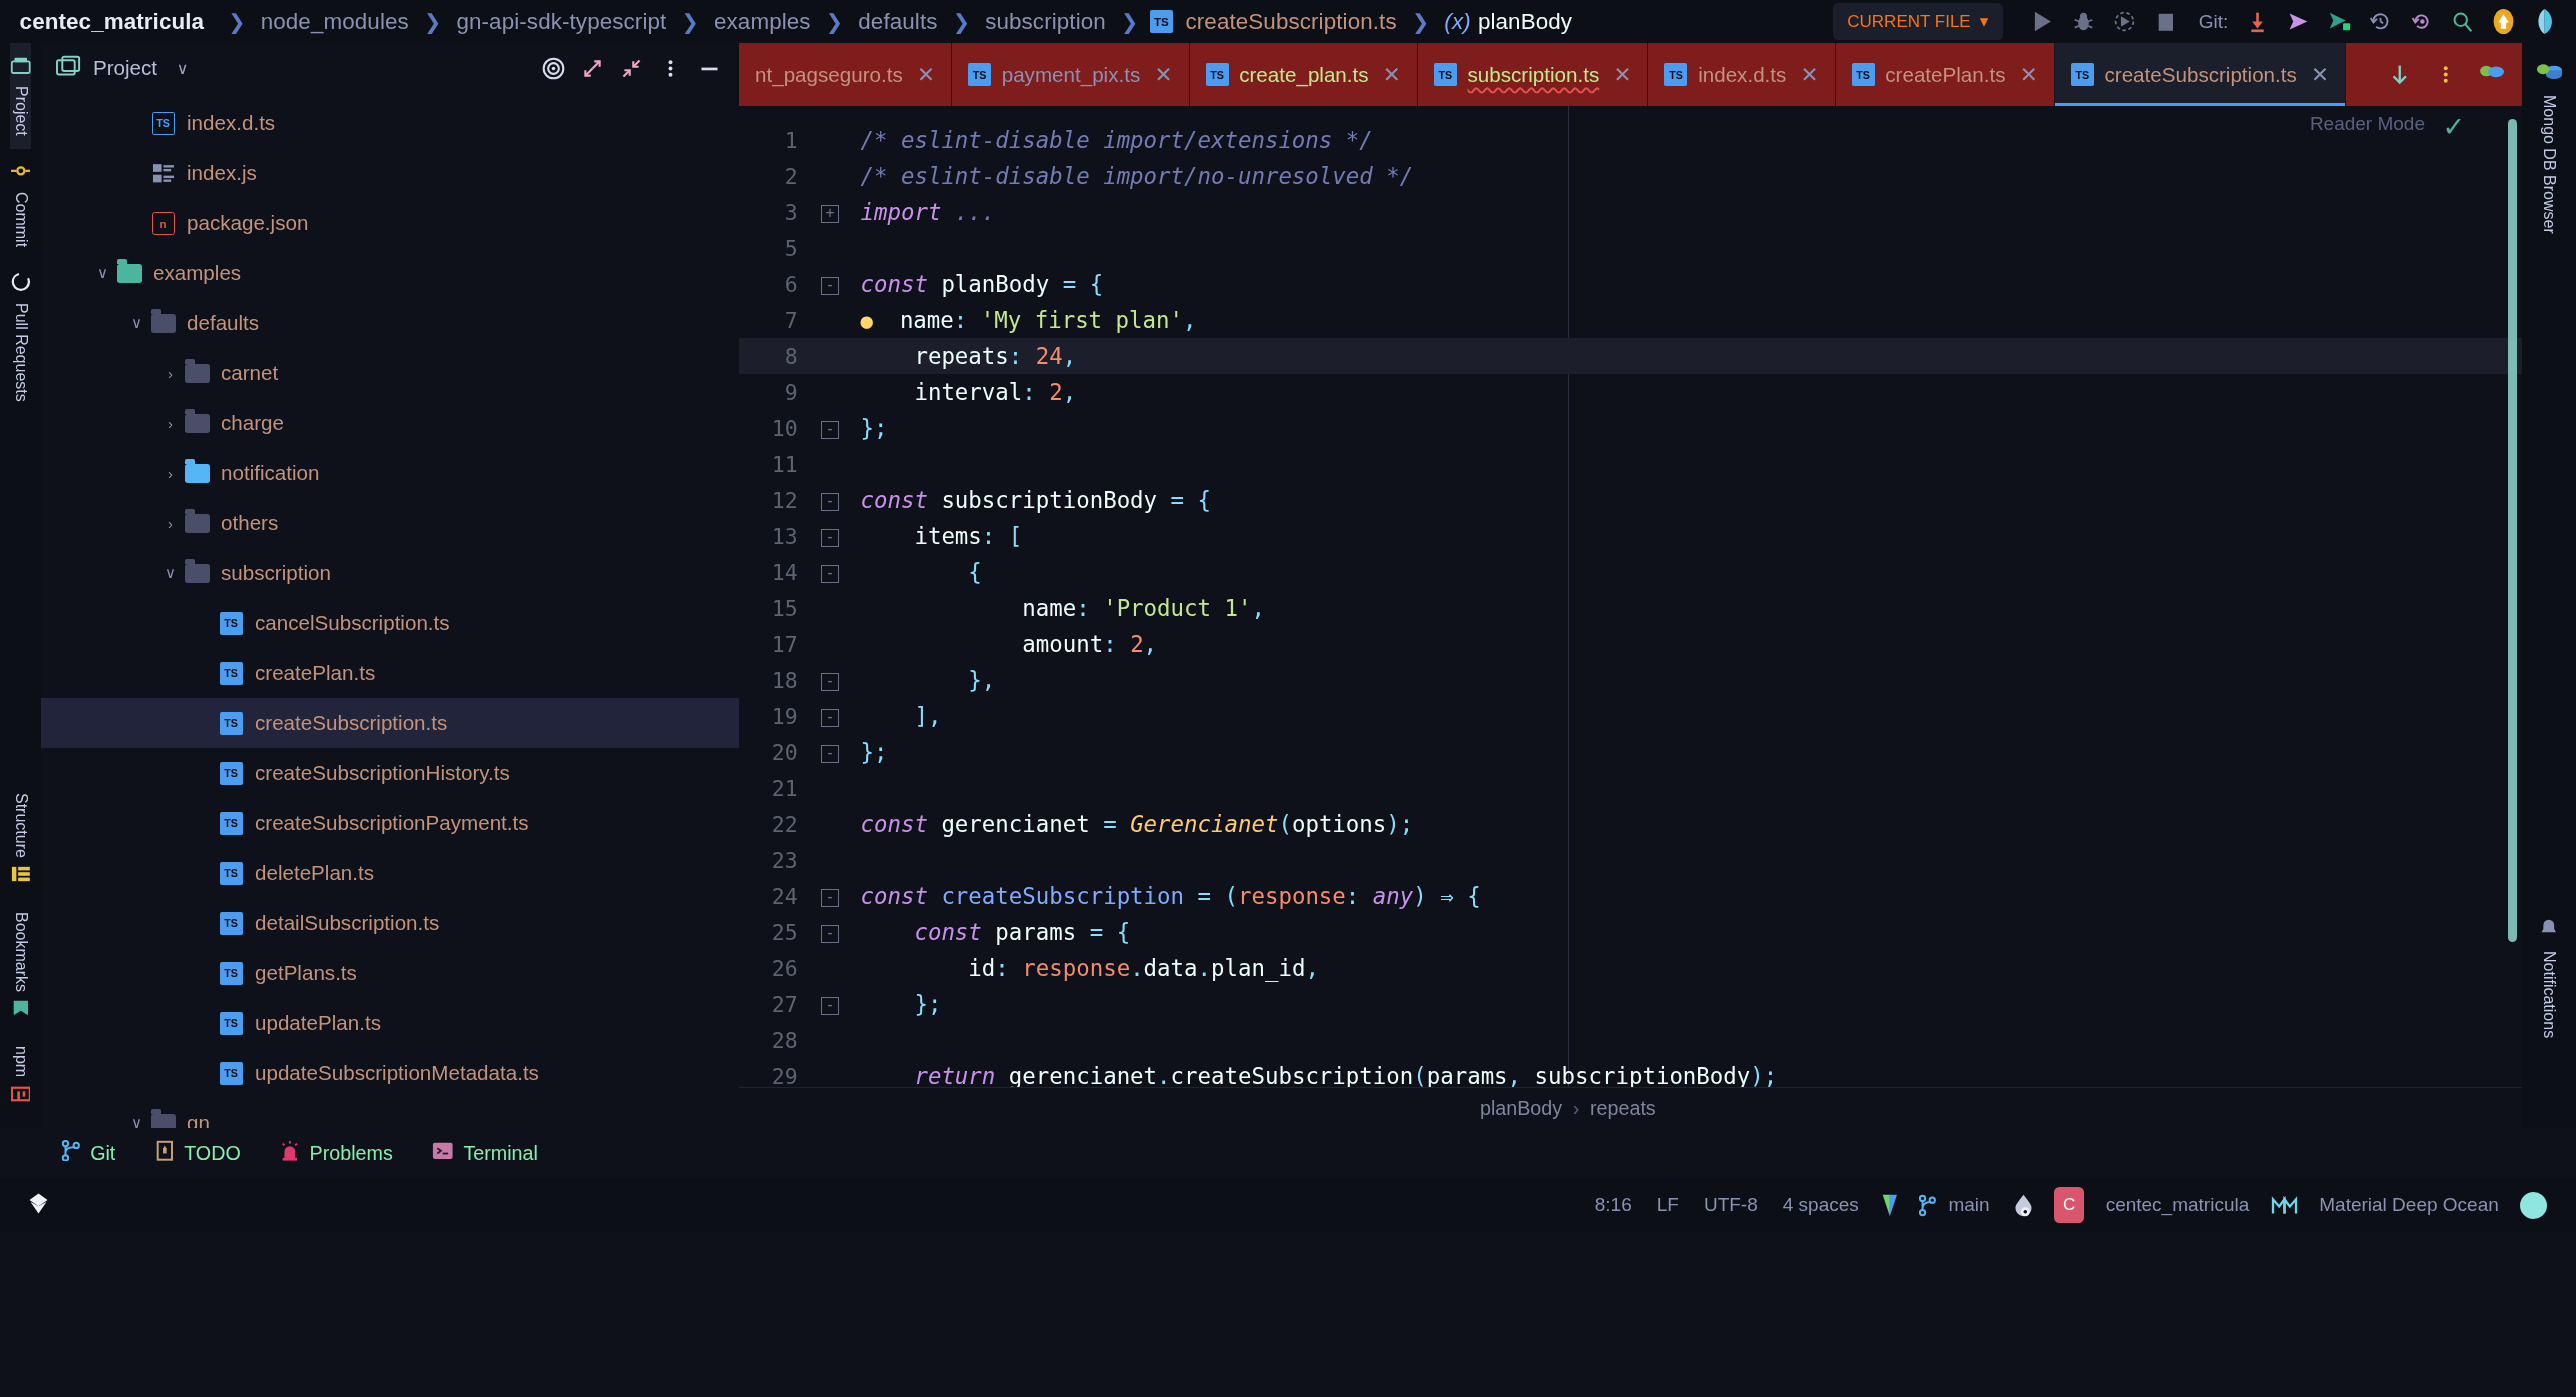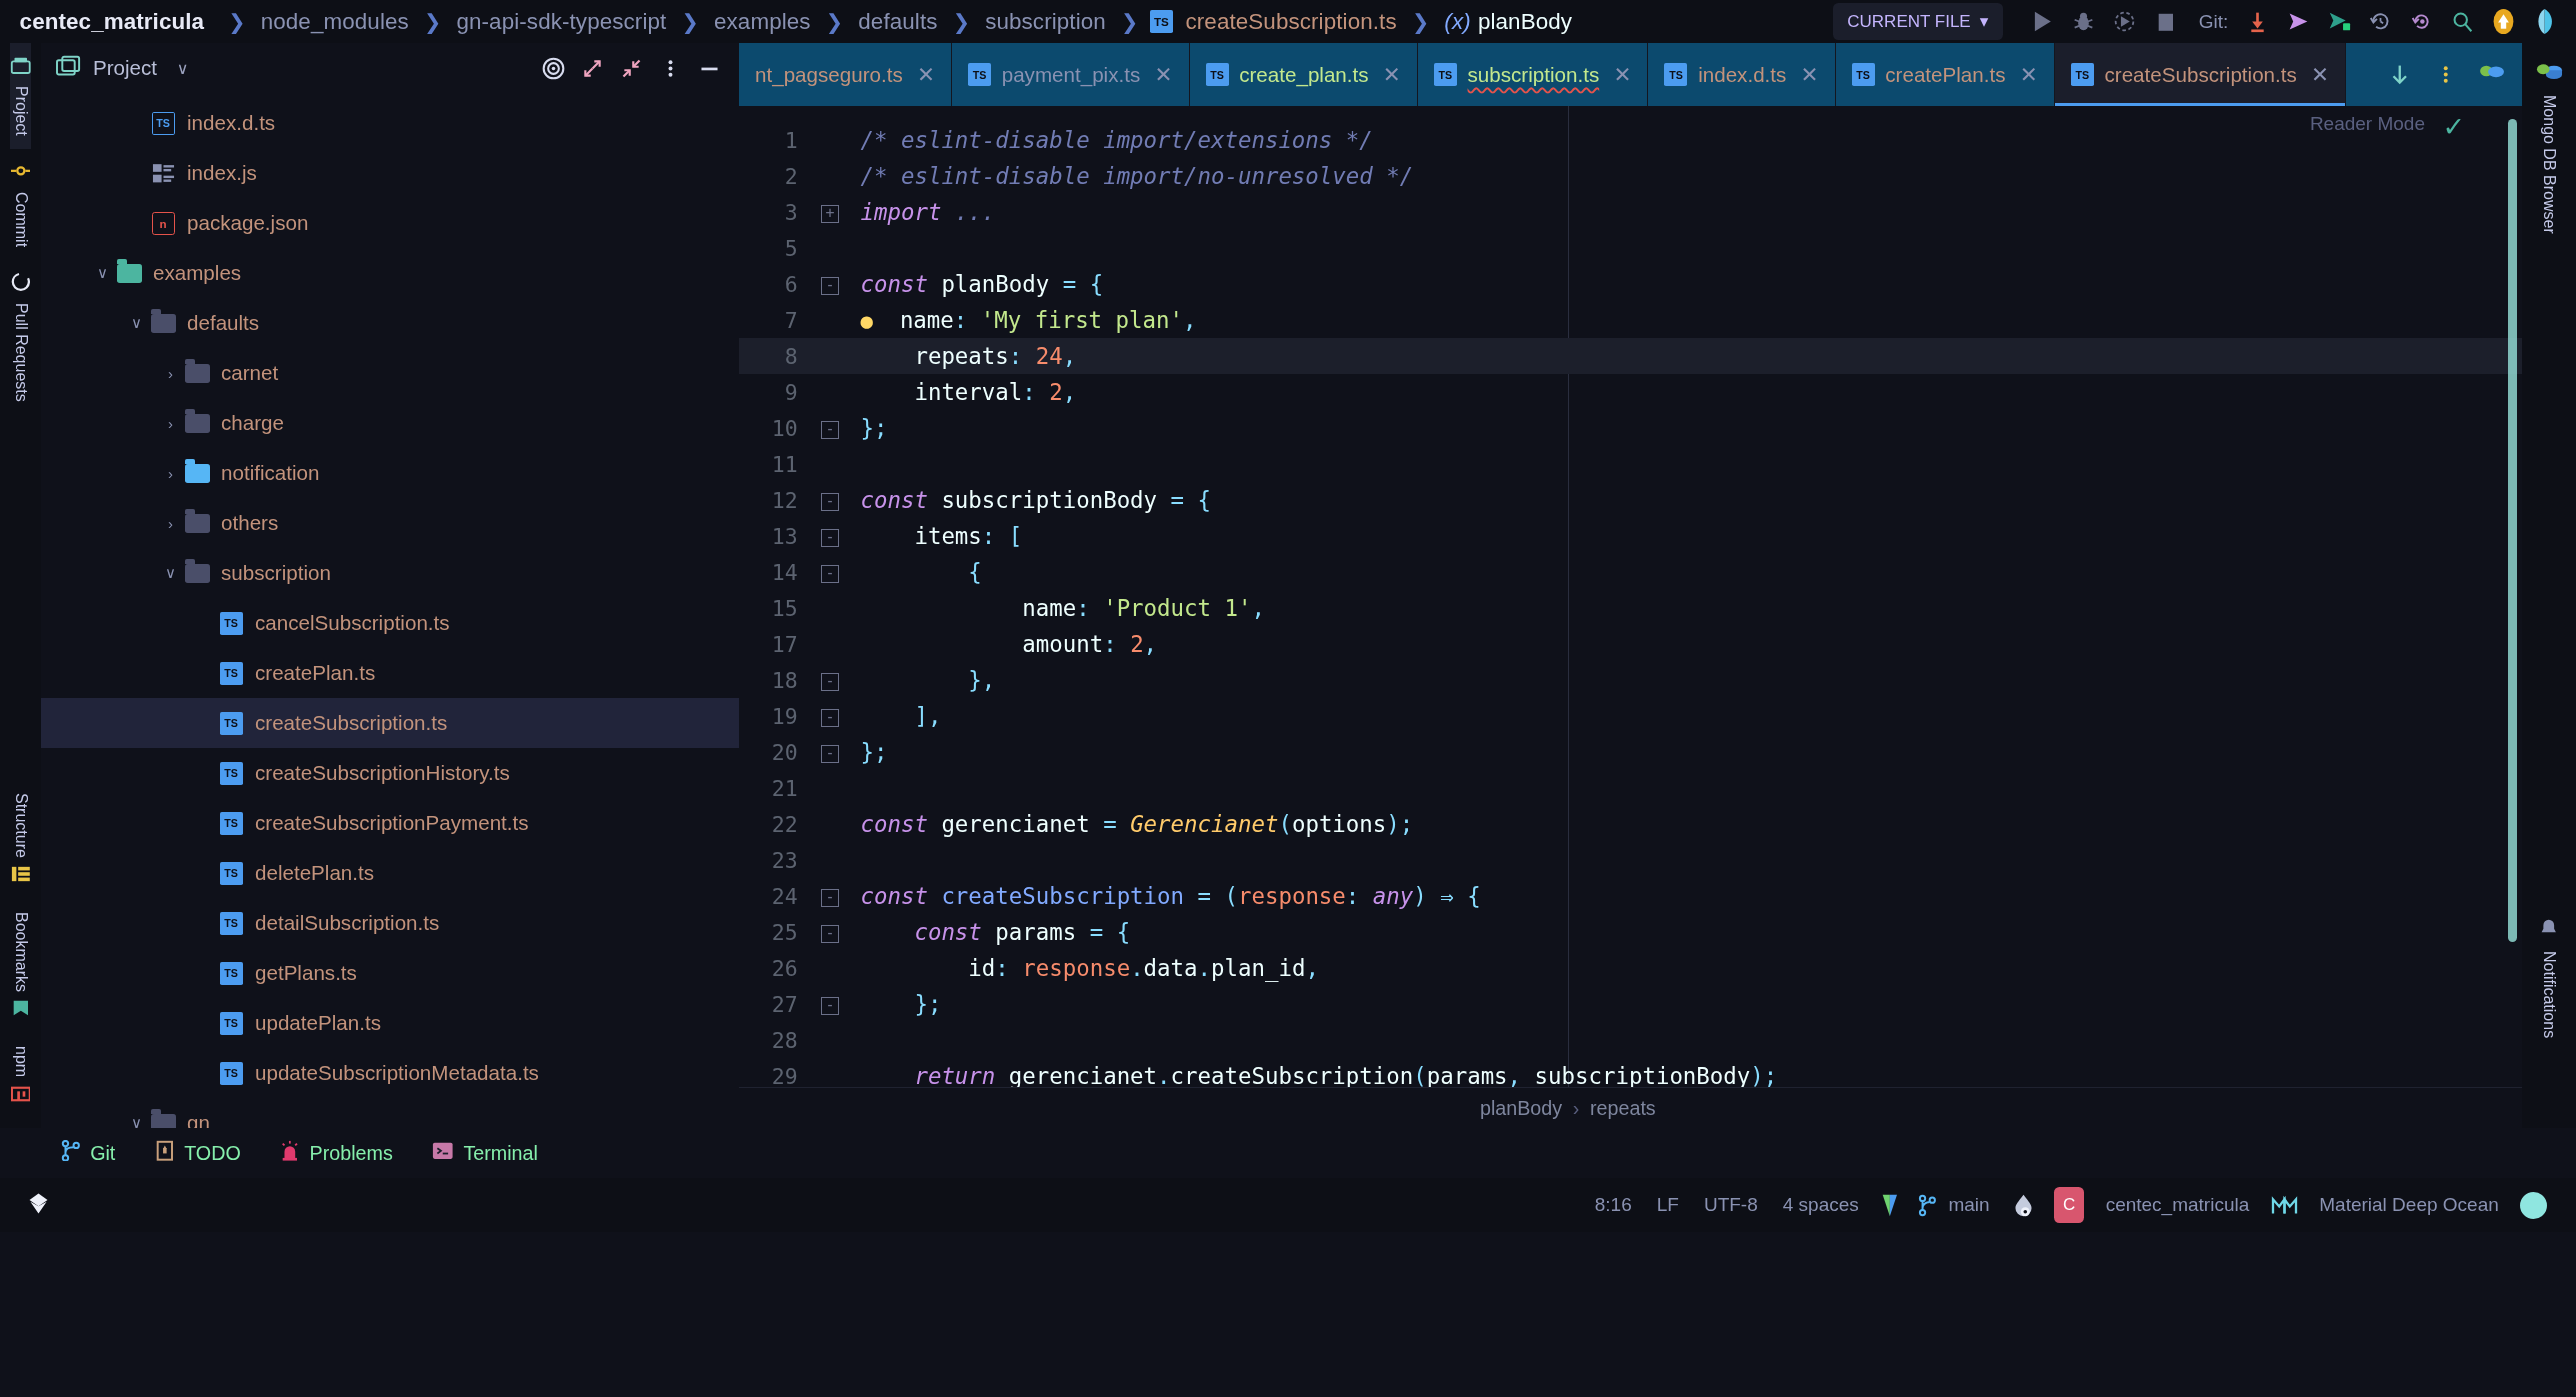--- a/index.html
+++ b/index.html
@@ -16,21 +16,21 @@
   .crumbs { display:flex; align-items:center; gap:0px; white-space:nowrap; }
   .crumb { font-size:22.4px; color:#8A92B2; padding:0 3.6px; letter-spacing:0.1px; }
   .crumb.root { color:#E8EAF6; font-weight:bold; padding-right:12.5px;}
   .sep { color:#5A79C8; font-size:20.6px; padding:0 11.6px; }
   .ts-badge { display:inline-flex; align-items:center; justify-content:center;
               width:23px; height:23px; background:#4C9CF0; color:#0D0F16;
               font-size:11.6px; font-weight:bold; border-radius:1.8px; margin-right:9px; font-family:"Liberation Sans",sans-serif; }
   .crumb.file { color:#C3937C; }
   .crumb.sym { color:#C3937C; font-style:italic;}
   .topbar-right { margin-left:auto; display:flex; align-items:center; gap:0; padding-right:10.7px; }
-  .curfile { background:#1B1E2B; border-radius:5.4px; padding:8px 14.3px; color:#c4b5fd; font-size:17px; display:flex; align-items:center; gap:9px; margin-right:19.7px;}
+  .curfile { background:#1B1E2B; border-radius:5.4px; padding:8px 14.3px; color:#f97316; font-size:17px; display:flex; align-items:center; gap:9px; margin-right:19.7px;}
   .ticon { width:41px; height:41px; display:flex; align-items:center; justify-content:center; }
   .ticon svg { display:block; }
   .gitlbl { color:#8A92B2; font-size:19px; margin:0 9px 0 12.5px; }
 
   
   .body { flex:1; display:flex; min-height:0; }
 
   
   .rail { width:41px; background:#0D0F16; display:flex; flex-direction:column; align-items:center; flex:0 0 41px; position:relative;}
   .rail-item { writing-mode:vertical-rl; font-size:16px; color:#C5CAE9; display:flex; align-items:center; gap:7.2px; padding:12.5px 0 12.5px 0; cursor:default;}
@@ -58,21 +58,21 @@
   .folder.green::before{background:#4CB5A0;}
   .folder.blue { background:#56B6F5; }
   .folder.blue::before{background:#56B6F5;}
   .folder.white { background:#CFD3E8; }
   .folder.white::before{background:#CFD3E8;}
   .pkg { width:23px;height:23px;border:1.8px solid #E5534B;border-radius:2.7px;display:flex;align-items:center;justify-content:center;color:#E5534B;font-size:11.6px;font-weight:bold;}
   .jsico{width:23px;height:21.5px;display:block;}
 
   
   .editor { flex:1; display:flex; flex-direction:column; min-width:0; background:#0F111A;}
-  .tabs { height:63px; display:flex; align-items:stretch; flex:0 0 63px; background:#0c4a6e; overflow:hidden;}
+  .tabs { height:63px; display:flex; align-items:stretch; flex:0 0 63px; background:#7f1d1d; overflow:hidden;}
   .tab { display:flex; align-items:center; padding:0 16px; gap:10.7px; font-size:20.6px; color:#8A92B2; border-right:0.9px solid #14161F; white-space:nowrap; cursor:pointer; position:relative;}
   .tab .tsq { flex:0 0 23px; }
   .tab.active { background:#1B1E2B; }
   .tab.active::after{content:"";position:absolute;left:0;right:0;bottom:0;height:2.7px;background:#4C9CF0;}
   .tab .x { color:#8A92B2; font-size:21.5px; margin-left:3.6px;}
   .tab.mod .nm { color:#C3E88D; }
   .tab.file .nm { color:#C3937C; }
   .tab.err .nm { text-decoration:underline wavy #E5534B; text-underline-offset:5.4px;}
   .tabs-right{margin-left:auto;display:flex;align-items:center;gap:5.4px;padding:0 9px;flex:0 0 auto;}
 

